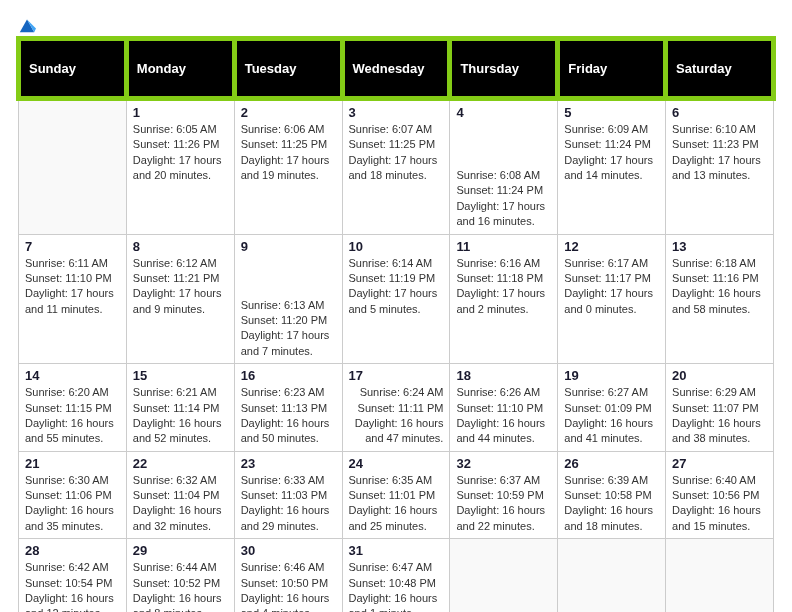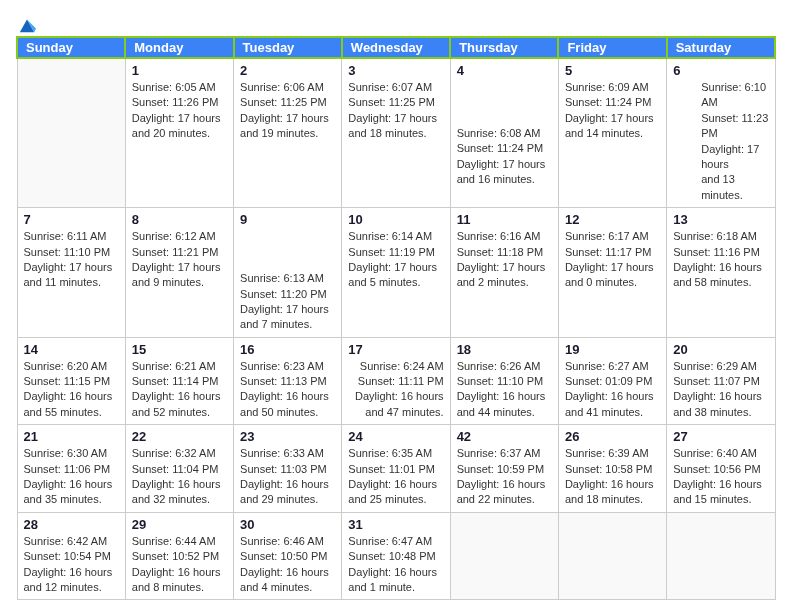--- a/index.html
+++ b/index.html
@@ -51,26 +51,26 @@
     .subtitle {
       font-size: 15px;
       color: #333;
     }
     .calendar {
       width: 100%;
       border-collapse: collapse;
       border: 1px solid #ccc;
     }
     .calendar th {
-      background: #3b82f6;
+      background: #000000;
       color: #fff;
       text-align: left;
-      padding: 2px 8px;
+      padding: 20px 8px;
       font-size: 13px;
-      border: 2px solid #84cc16;
+      border: 5px solid #84cc16;
     }
     .calendar td {
       vertical-align: top;
       border: 1px solid #ccc;
       padding: 4px 6px;
       width: 108px;
       min-height: 80px;
       background: #fff;
     }
     .calendar td.empty {
@@ -154,21 +154,21 @@
         </td>
         <td>
           <span class="day-number">5</span>
           <div class="day-info" style="white-space: pre-line;">Sunrise: 6:09 AM
 Sunset: 11:24 PM
 Daylight: 17 hours
 and 14 minutes.</div>
         </td>
         <td>
           <span class="day-number">6</span>
-          <div class="day-info" style="white-space: pre-line; margin-left: 28px;">Sunrise: 6:10 AM
+          <div class="day-info" style="white-space: pre-line;">Sunrise: 6:10 AM
 Sunset: 11:23 PM
 Daylight: 17 hours
 and 13 minutes.</div>
         </td>
       </tr>
       <tr>
         <td>
           <span class="day-number">7</span>
           <div class="day-info" style="white-space: pre-line;">Sunrise: 6:11 AM
 Sunset: 11:10 PM
@@ -292,21 +292,21 @@
 and 29 minutes.</div>
         </td>
         <td>
           <span class="day-number">24</span>
           <div class="day-info" style="white-space: pre-line;">Sunrise: 6:35 AM
 Sunset: 11:01 PM
 Daylight: 16 hours
 and 25 minutes.</div>
         </td>
         <td>
-          <span class="day-number">42</span>
+          <span class="day-number">32</span>
           <div class="day-info" style="white-space: pre-line;">Sunrise: 6:37 AM
 Sunset: 10:59 PM
 Daylight: 16 hours
 and 22 minutes.</div>
         </td>
         <td>
           <span class="day-number">26</span>
           <div class="day-info" style="white-space: pre-line;">Sunrise: 6:39 AM
 Sunset: 10:58 PM
 Daylight: 16 hours

